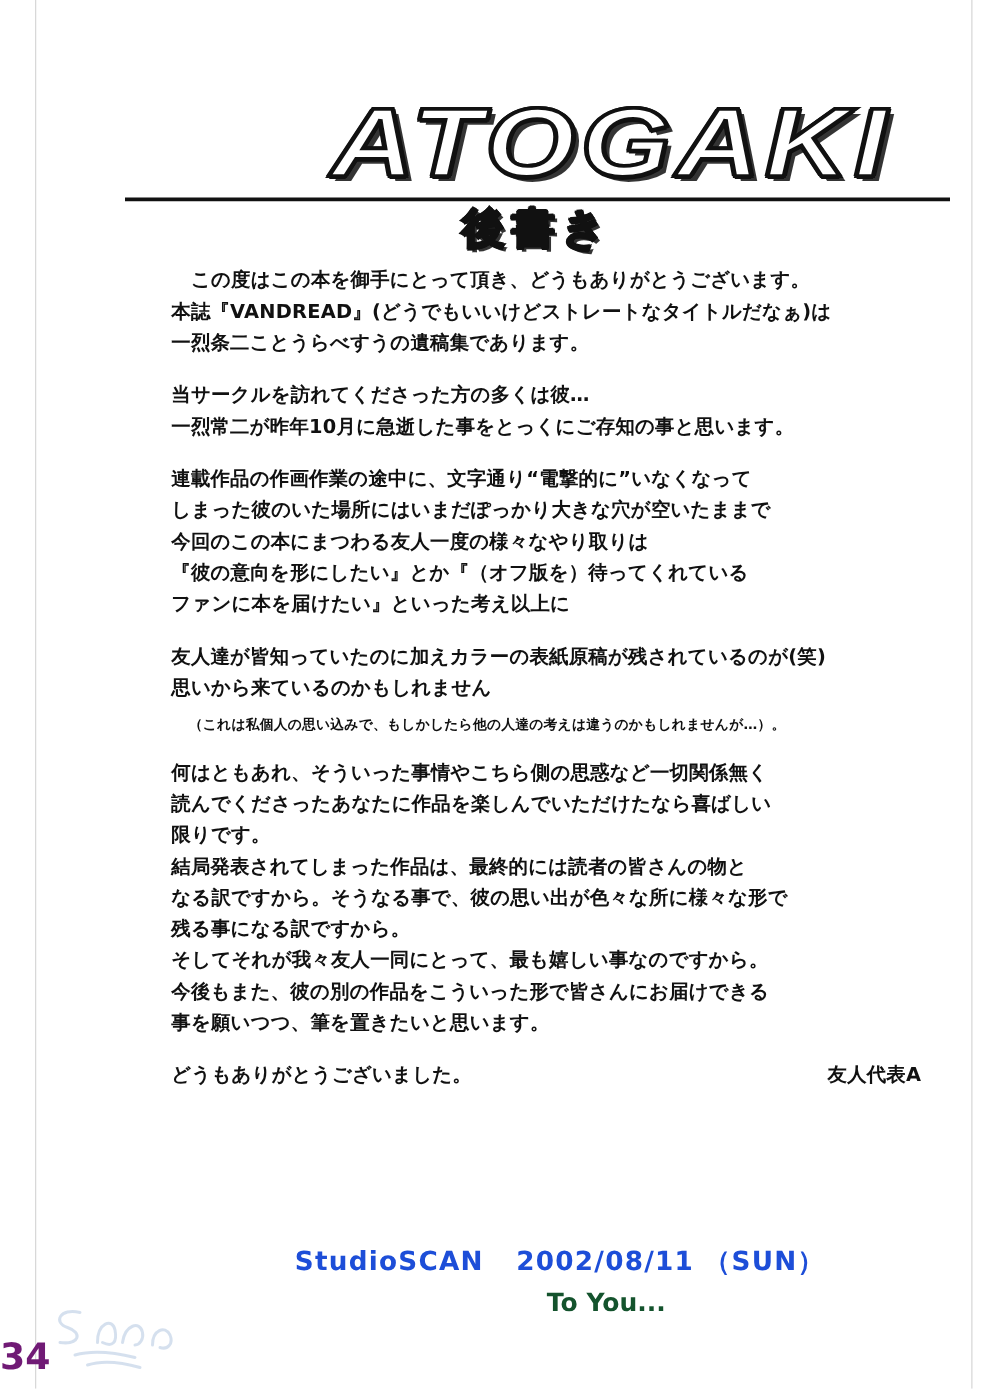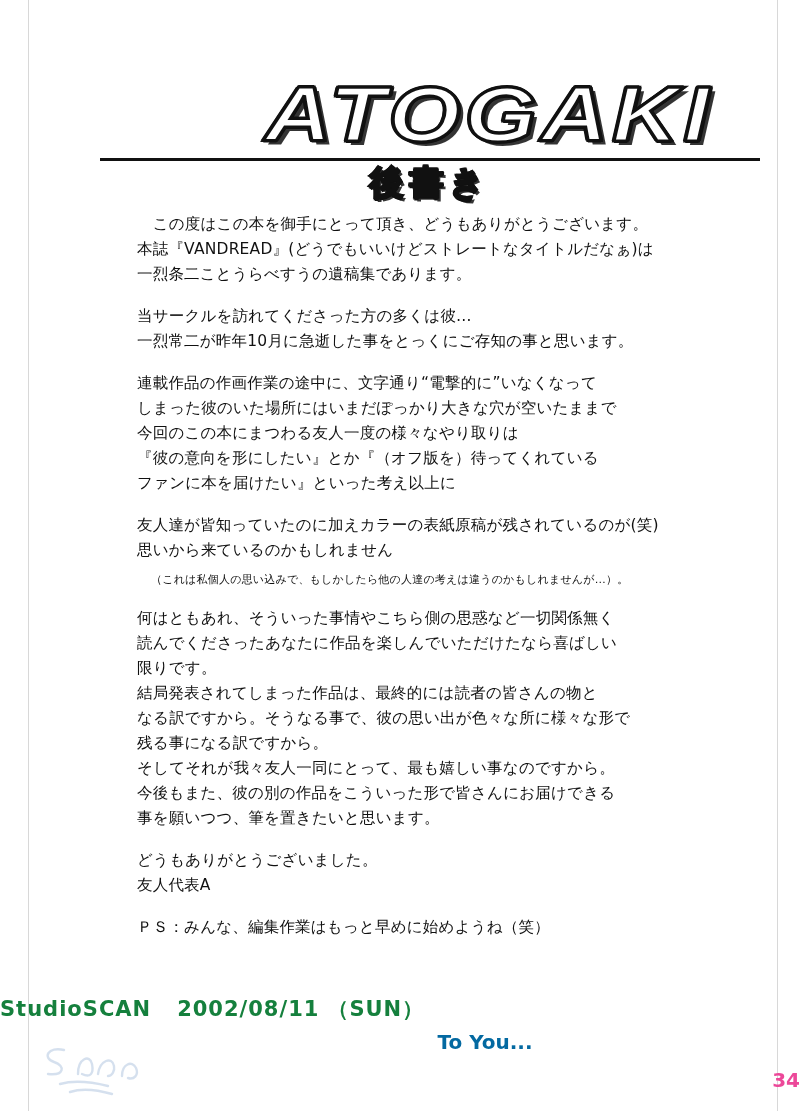--- a/index.html
+++ b/index.html
@@ -91,79 +91,79 @@
   .body-text {
     position: absolute;
     left: 137px;
     top: 212px;
     width: 600px;
     font-family: "DejaVu Sans", sans-serif;
     font-size: 15.5px;
     line-height: 25px;
     color: #111111;
     letter-spacing: 0.2px;
+    font-weight: bold;
   }
   .para {
     margin: 0 0 17px 0;
     white-space: pre-wrap;
   }
   .para-small {
     font-size: 11px;
     line-height: 20px;
     margin: -10px 0 16px 14px;
     white-space: pre-wrap;
   }
 
   
   .closing-row {
     display: flex;
     justify-content: space-between;
     margin: 0 0 17px 0;
-    flex-direction: column;
   }
   .closing-row .left { width: 430px; }
   .closing-row .right { }
 
   
   .footer-studio {
     position: absolute;
     left: 0;
     top: 995px;
     width: 660px;
-    text-align: left;
+    text-align: right;
     font-family: "DejaVu Sans", sans-serif;
     font-weight: bold;
     font-size: 21px;
     letter-spacing: 1px;
-    color: #15803d;
+    color: #1d4ed8;
   }
   .footer-studio .sp { display: inline-block; width: 26px; }
   .footer-toyou {
     position: absolute;
     left: 0;
     top: 1030px;
     width: 800px;
     text-align: center;
     font-family: "DejaVu Sans", sans-serif;
     font-weight: bold;
     font-size: 20px;
-    color: #0369a1;
+    color: #14532d;
     padding-left: 170px;
     box-sizing: border-box;
   }
   .page-number {
     position: absolute;
     left: 0;
     top: 1068px;
     width: 800px;
-    text-align: right;
-    font-family: "DejaVu Sans", sans-serif;
-    font-weight: bold;
-    font-size: 20px;
-    color: #ec4899;
+    text-align: left;
+    font-family: "DejaVu Sans", sans-serif;
+    font-weight: bold;
+    font-size: 29px;
+    color: #701a75;
   }
 
   
   .watermark {
     position: absolute;
     left: 34px;
     top: 1030px;
     width: 150px;
     height: 75px;
     opacity: 0.35;
@@ -207,21 +207,20 @@
 残る事になる訳ですから。
 そしてそれが我々友人一同にとって、最も嬉しい事なのですから。
 今後もまた、彼の別の作品をこういった形で皆さんにお届けできる
 事を願いつつ、筆を置きたいと思います。</p>
 
     <div class="closing-row">
       <span class="left">どうもありがとうございました。</span>
       <span class="right">友人代表A</span>
     </div>
 
-    <p class="para">ＰＳ：みんな、編集作業はもっと早めに始めようね（笑）</p>
   </div>
 
   <div class="footer-studio">
     <span>StudioSCAN</span><span class="sp"></span><span>2002/08/11</span><span class="sp" style="width:8px"></span><span>（SUN）</span>
   </div>
   <div class="footer-toyou">To You...</div>
   <div class="page-number">34</div>
 
   <div class="watermark">
     <svg width="150" height="75" viewBox="0 0 150 75" aria-hidden="true">

